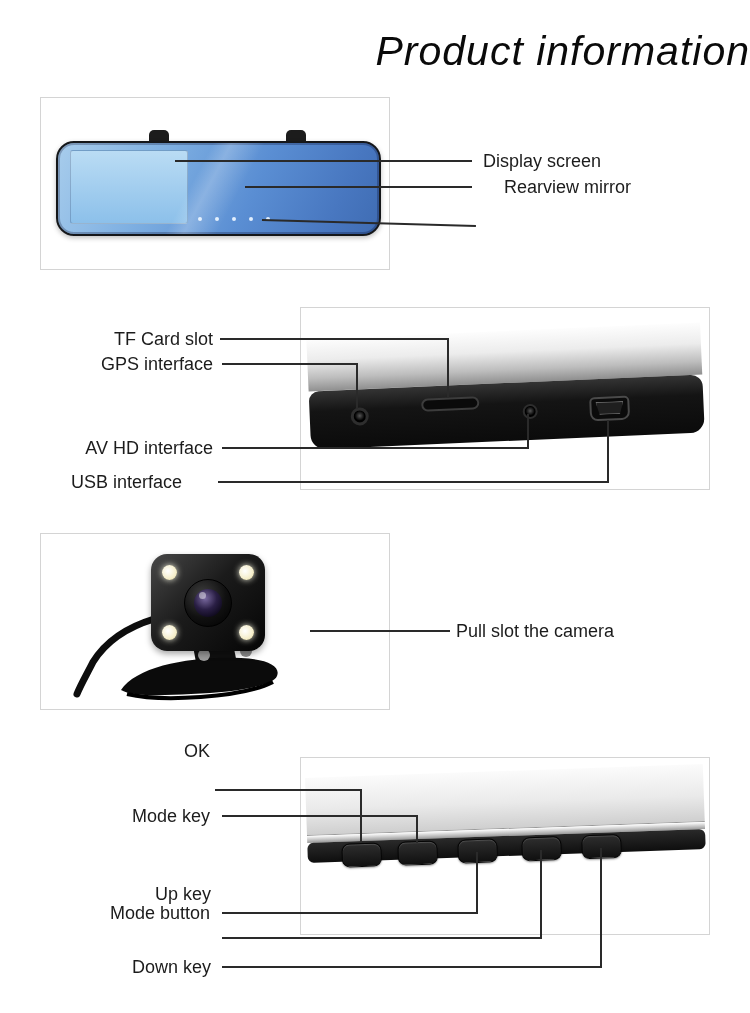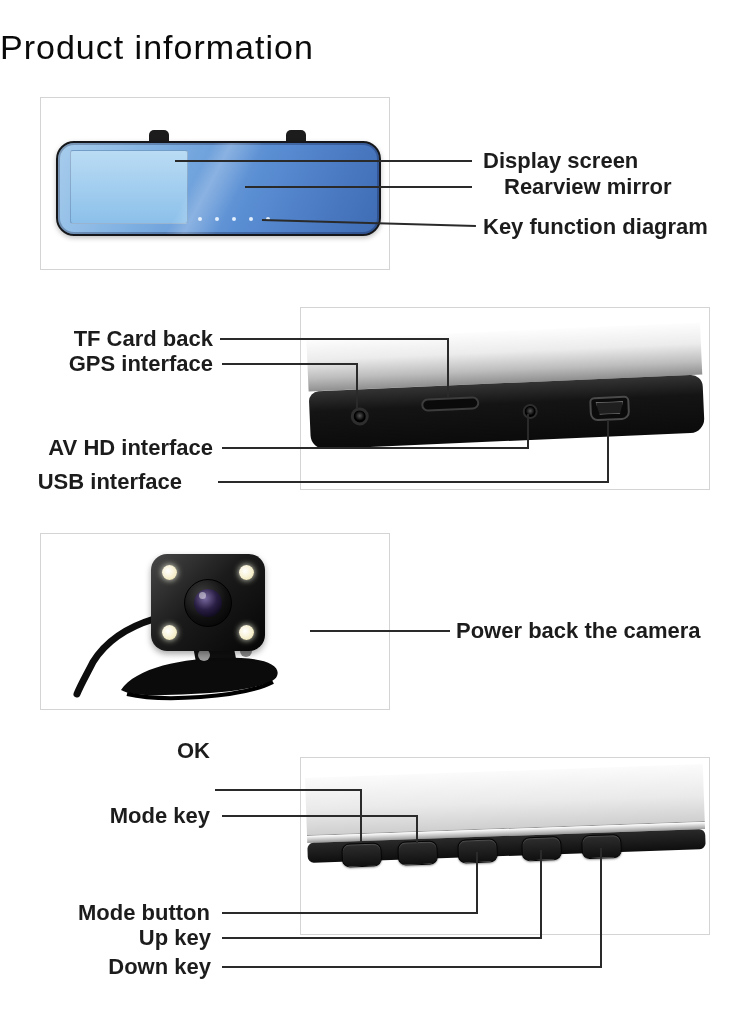--- a/index.html
+++ b/index.html
@@ -1,25 +1,25 @@
 <!DOCTYPE html>
 <html style="--screen-blue-light: #a8cdec; --screen-blue-dark: #3f6cb3; --device-black: #111111; --line-color: #2a2a2a;"><head>
 <meta charset="utf-8">
 <style>
   * { margin:0; padding:0; box-sizing:border-box; }
   html,body { background:#ffffff; }
   body { font-family:"Liberation Sans", sans-serif; width:750px; }
   .canvas { position:relative; width:750px; height:1013px; background:#fff; overflow:hidden; }
 
-  .title { position:absolute; left:0; top:28px; width:100%; text-align:left;
-           font-size:34px; font-weight:400; color:#0a0a0a; letter-spacing:1px; }
+  .title { position:absolute; left:0; top:28px; width:100%; text-align:right;
+           font-size:41px; font-weight:400; color:#0a0a0a; letter-spacing:1px;font-style:italic; }
 
   .panel { position:absolute; border:1px solid #d4d4d4; background:#fff; overflow:hidden; }
 
-  .lbl { position:absolute; font-size:22px; line-height:22px; color:#1c1c1c; white-space:nowrap;font-weight:bold; }
+  .lbl { position:absolute; font-size:18px; line-height:22px; color:#1c1c1c; white-space:nowrap; }
 
   .hline { position:absolute; height:2px; background:var(--line-color,#2a2a2a); }
   .vline { position:absolute; width:2px;  background:var(--line-color,#2a2a2a); }
   .sloped { transform:rotate(1.6deg); transform-origin:left center; }
 
   
   .clip { position:absolute; top:32px; width:20px; height:12px; background:#1c1c1c;
           border-radius:5px 5px 0 0; }
   .mirror { position:absolute; left:15px; top:43px; width:325px; height:95px;
             border-radius:18px; border:2px solid #15171a;
@@ -106,40 +106,39 @@
           <i></i>
           <i></i>
           <i></i>
       </div>
       <div class="mirror-glare"></div>
     </div>
   </div>
 
   <div class="lbl" style="left:483px; top:150px;">Display screen</div>
   <div class="lbl" style="left:504px; top:176px;">Rearview mirror</div>
-  <div class="lbl" style="left:483px; top:216px;">Key function diagram</div>
 
   <div class="hline" style="left:175px; top:160px; width:297px;"></div>
   <div class="hline" style="left:245px; top:186px; width:227px;"></div>
   <div class="hline sloped" style="left:262px; top:219px; width:214px;"></div>
 
   <div class="panel" style="left:300px; top:307px; width:410px; height:183px;">
     <div class="edge-group ports-group">
       <div class="edge-slab"></div>
       <div class="edge-bar"></div>
       <div class="port-round gps"></div>
       <div class="port-slot"></div>
       <div class="port-round av"></div>
       <div class="port-usb">
           <i></i>
         </div>
     </div>
   </div>
 
-  <div class="lbl" style="right:537px; top:328px;">TF Card back</div>
+  <div class="lbl" style="right:537px; top:328px;">TF Card slot</div>
   <div class="lbl" style="right:537px; top:353px;">GPS interface</div>
   <div class="lbl" style="right:537px; top:437px;">AV HD interface</div>
   <div class="lbl" style="right:568px; top:471px;">USB interface</div>
 
   <div class="hline" style="left:220px; top:338px; width:229px;"></div>
   <div class="vline" style="left:447px; top:338px; height:60px;"></div>
   <div class="hline" style="left:222px; top:363px; width:136px;"></div>
   <div class="vline" style="left:356px; top:363px; height:46px;"></div>
   <div class="hline" style="left:222px; top:447px; width:307px;"></div>
   <div class="vline" style="left:527px; top:414px; height:35px;"></div>
@@ -160,40 +159,40 @@
       <i class="led l2"></i>
       <i class="led l3"></i>
       <i class="led l4"></i>
       <div class="lens-outer">
         <div class="lens-inner"></div>
         <div class="lens-hl"></div>
       </div>
     </div>
   </div>
 
-  <div class="lbl" style="left:456px; top:620px;">Power back the camera</div>
+  <div class="lbl" style="left:456px; top:620px;">Pull slot the camera</div>
   <div class="hline" style="left:310px; top:630px; width:140px;"></div>
 
   <div class="panel" style="left:300px; top:757px; width:410px; height:178px;">
     <div class="edge-group btns-group">
       <div class="edge-slab2"></div>
       <div class="edge-strip"></div>
       <div class="edge-bar2"></div>
       <div class="dev-btn" style="left:34px;"></div>
       <div class="dev-btn" style="left:90px;"></div>
       <div class="dev-btn" style="left:150px;"></div>
       <div class="dev-btn" style="left:214px;"></div>
       <div class="dev-btn" style="left:274px;"></div>
     </div>
   </div>
 
   <div class="lbl" style="right:540px; top:740px;">OK</div>
   <div class="lbl" style="right:540px; top:805px;">Mode key</div>
   <div class="lbl" style="right:540px; top:902px;">Mode button</div>
-  <div class="lbl" style="right:539px; top:927px;">Up key</div>
+  <div class="lbl" style="right:539px; top:883px;">Up key</div>
   <div class="lbl" style="right:539px; top:956px;">Down key</div>
 
   <div class="hline" style="left:215px; top:789px; width:147px;"></div>
   <div class="vline" style="left:360px; top:789px; height:54px;"></div>
   <div class="hline" style="left:222px; top:815px; width:196px;"></div>
   <div class="vline" style="left:416px; top:815px; height:28px;"></div>
   <div class="hline" style="left:222px; top:912px; width:256px;"></div>
   <div class="vline" style="left:476px; top:852px; height:62px;"></div>
   <div class="hline" style="left:222px; top:937px; width:320px;"></div>
   <div class="vline" style="left:540px; top:850px; height:89px;"></div>

